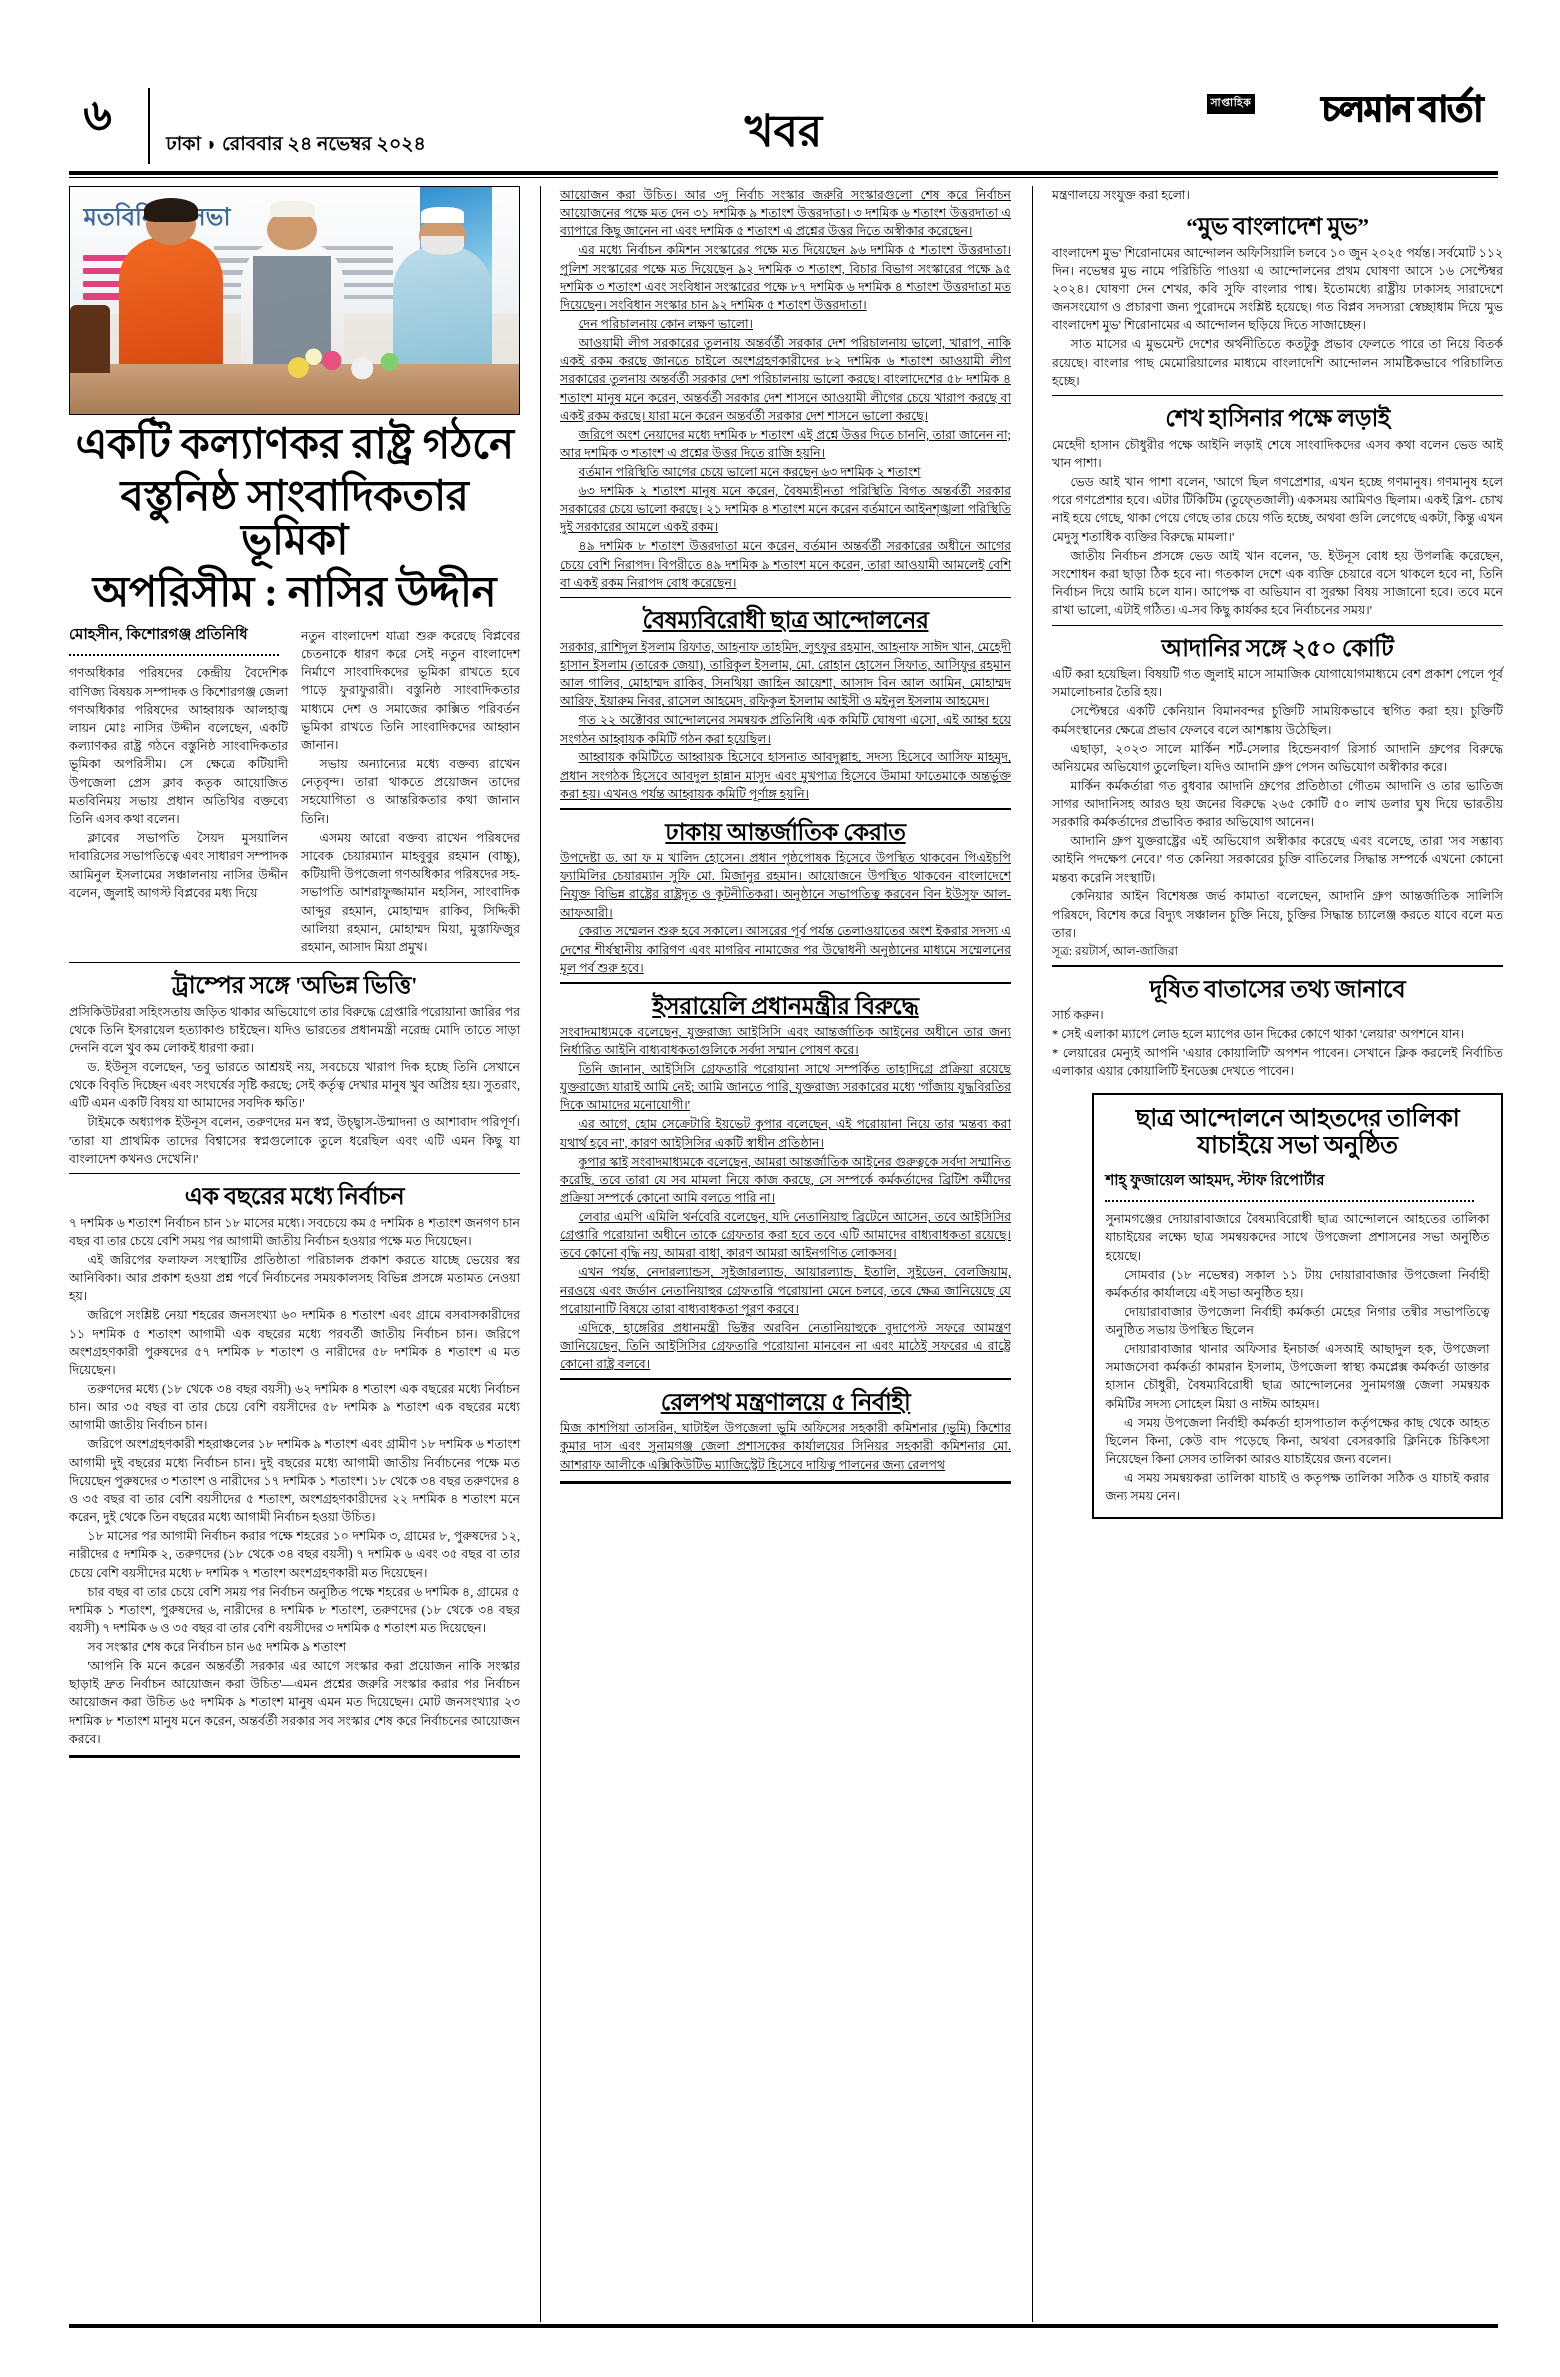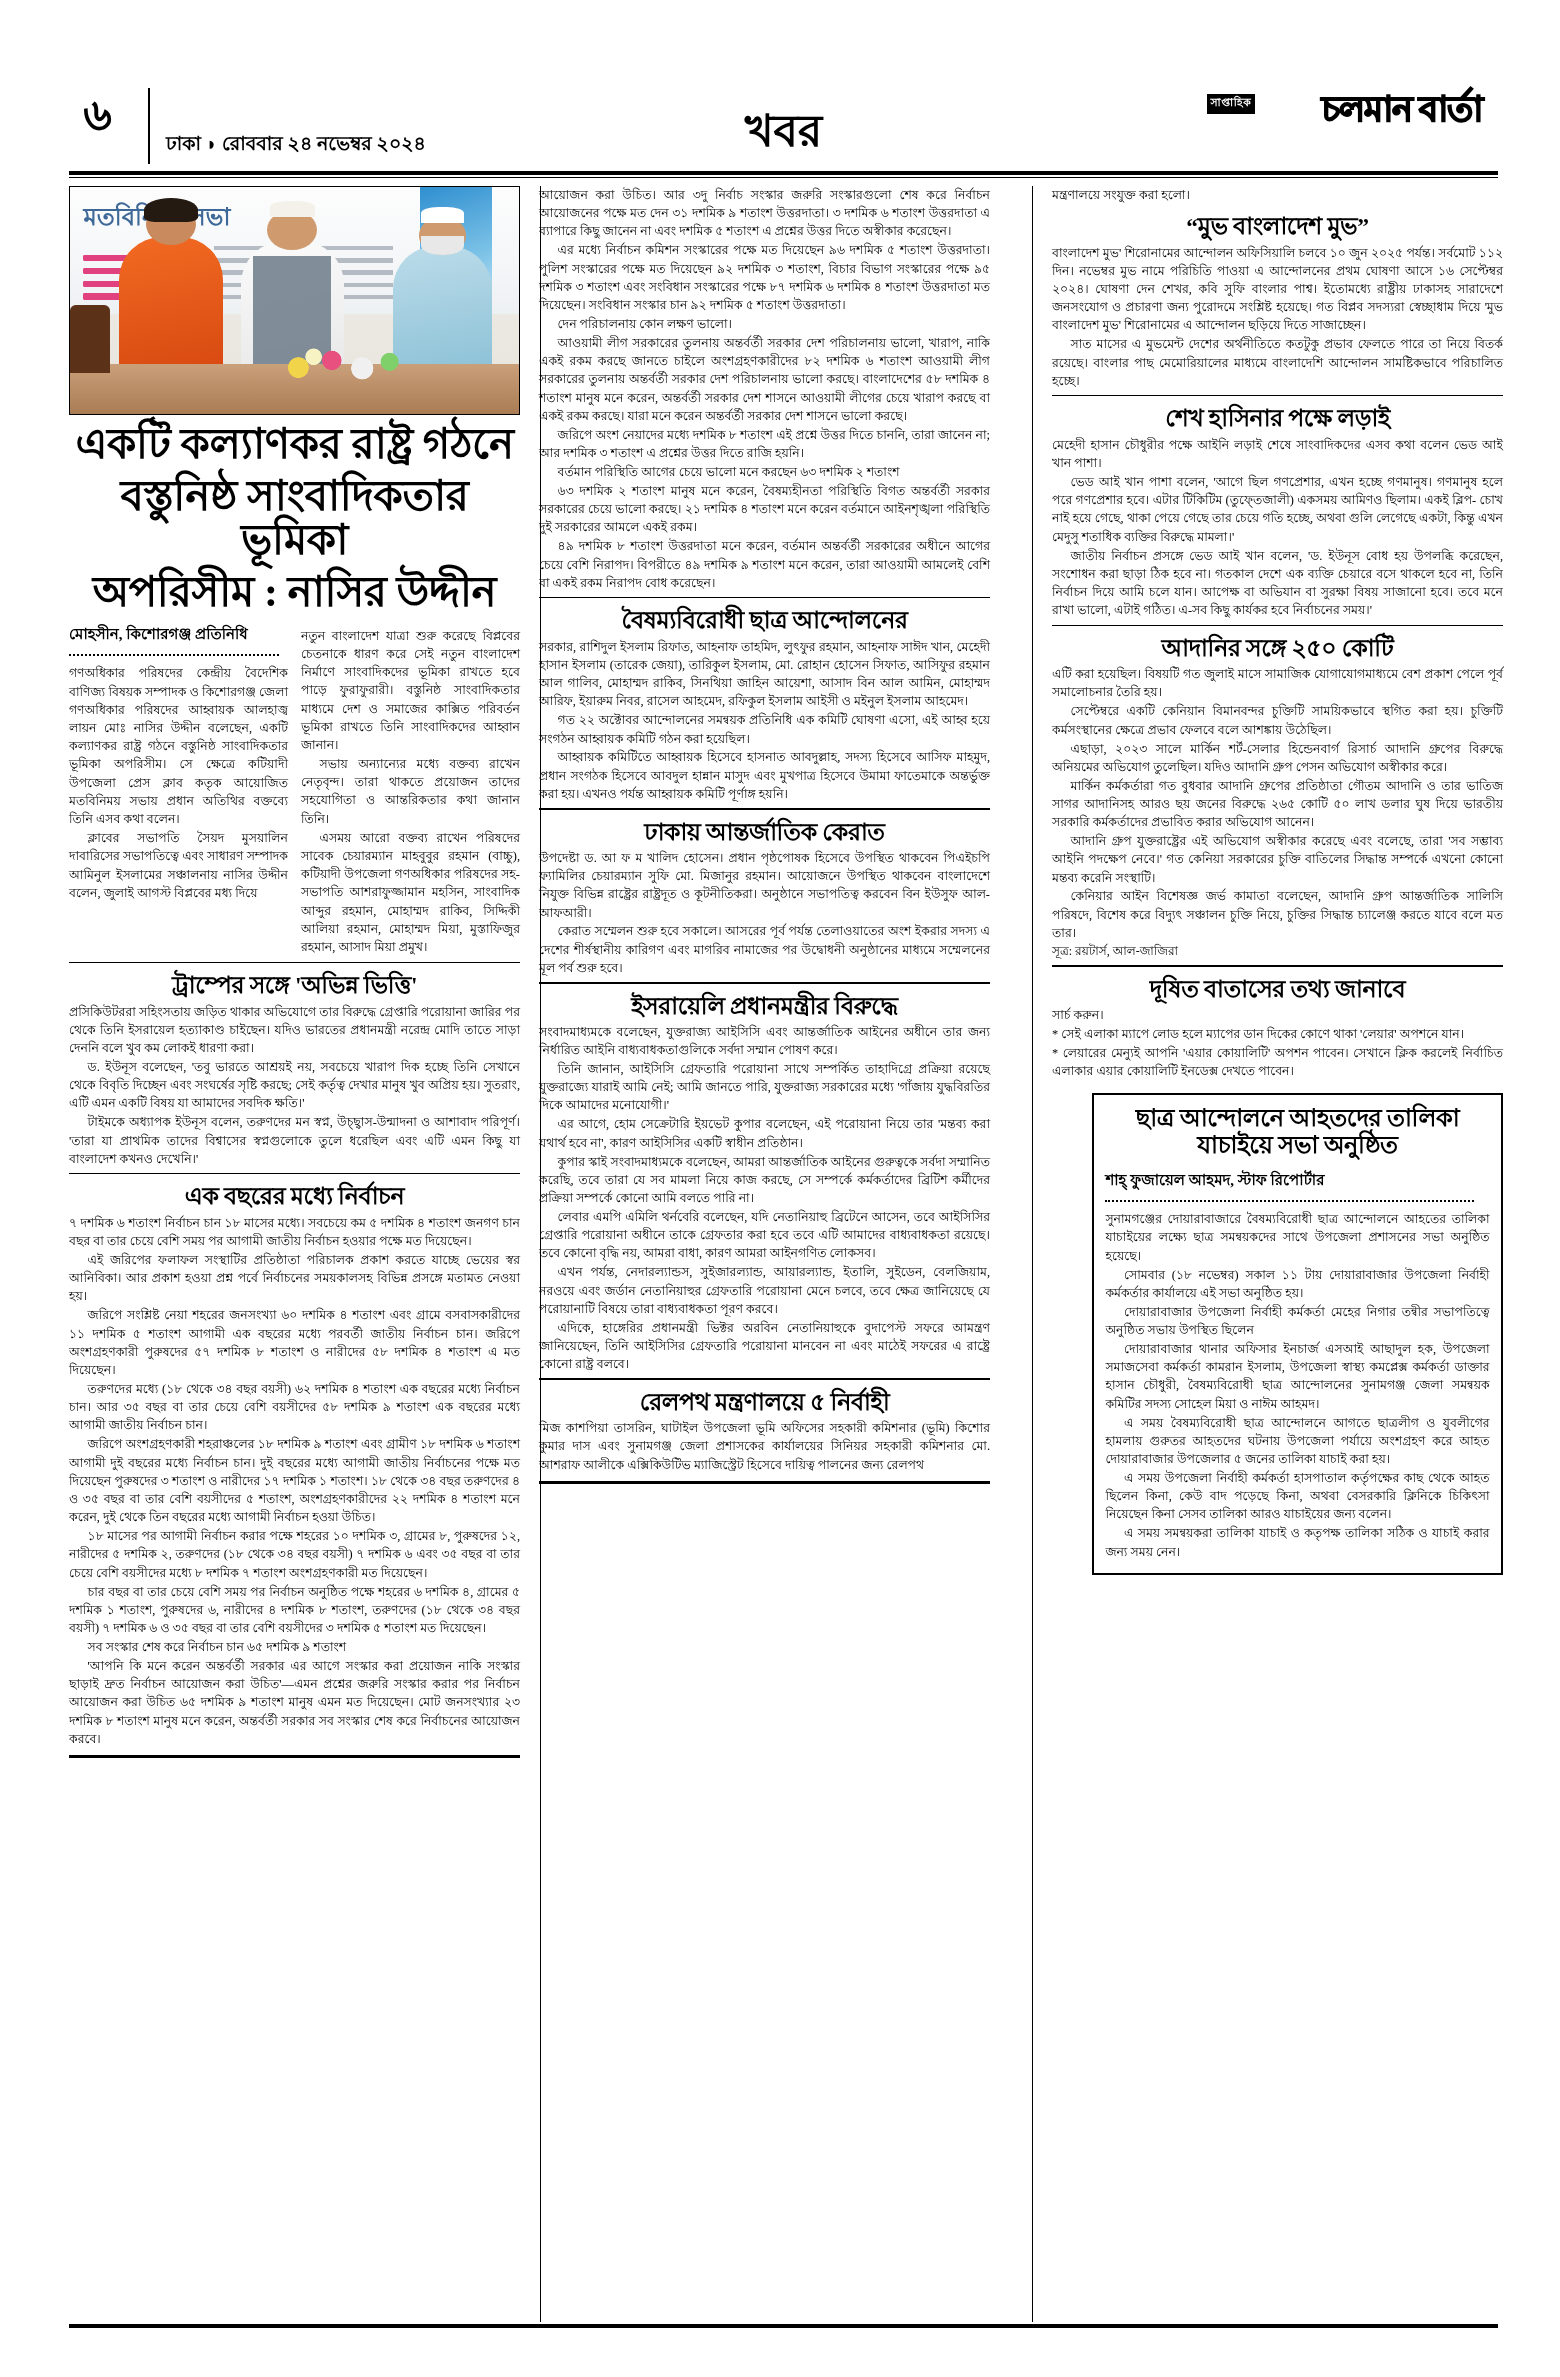--- a/index.html
+++ b/index.html
@@ -17,21 +17,21 @@
   .logo-sup{font-size:10.7px;font-weight:700;letter-spacing:0.7px;color:#000;background:#000;color:#fff;display:inline-block;padding:0.7px 3.6px;position:absolute;right:227px;top:1.4px;}
   .logo-main{font-size:35px;font-weight:700;color:#000;letter-spacing:-1.4px;line-height:1;
              -webkit-text-stroke:1.4px #000;}
   .mast-bottom{position:absolute;left:29px;top:154px;width:1429px;height:3.6px;background:#000;}
   .mast-bottom2{position:absolute;left:29px;top:160px;width:1429px;height:1.4px;background:#000;}
 
   
   .cols{position:absolute;left:29px;top:169px;width:1436px;height:2136px;}
   .col{position:absolute;top:0;width:451px;height:100%;}
   .c1{left:0;}
-  .c2{left:470px;}
+  .c2{left:491px;text-decoration:underline;}
   .c3{left:983px;}
   .vrule{position:absolute;top:0;width:1.4px;height:2136px;background:#000;}
   .vr1{left:471px;}
   .vr2{left:963px;}
 
   
   .body{font-size:12.4px;line-height:1.47;text-align:justify;color:#000;
         font-family:"Liberation Serif",serif;-webkit-hyphens:auto;hyphens:auto;}
   .body p{margin:0 0 0.7px 0;text-indent:18.6px;}
   .body p.noind{text-indent:0;}
@@ -288,21 +288,20 @@
       <div class="boxed">
         <div class="hl">ছাত্র আন্দোলনে আহতদের তালিকা</div>
         <div class="hl" style="margin-bottom:10px;">যাচাইয়ে সভা অনুষ্ঠিত</div>
         <div class="byline">শাহ্ ফুজায়েল আহমদ, স্টাফ রিপোর্টার</div>
         <div class="byline-dots"></div>
         <div class="body">
           <p class="noind">সুনামগঞ্জের দোয়ারাবাজারে বৈষম্যবিরোধী ছাত্র আন্দোলনে আহতের তালিকা যাচাইয়ের লক্ষ্যে ছাত্র সমন্বয়কদের সাথে উপজেলা প্রশাসনের সভা অনুষ্ঠিত হয়েছে।</p>
           <p>সোমবার (১৮ নভেম্বর) সকাল ১১ টায় দোয়ারাবাজার উপজেলা নির্বাহী কর্মকর্তার কার্যালয়ে এই সভা অনুষ্ঠিত হয়।</p>
           <p>দোয়ারাবাজার উপজেলা নির্বাহী কর্মকর্তা মেহের নিগার তন্বীর সভাপতিত্বে অনুষ্ঠিত সভায় উপস্থিত ছিলেন</p>
           <p>দোয়ারাবাজার থানার অফিসার ইনচার্জ এসআই আছাদুল হক, উপজেলা সমাজসেবা কর্মকর্তা কামরান ইসলাম, উপজেলা স্বাস্থ্য কমপ্লেক্স কর্মকর্তা ডাক্তার হাসান চৌধুরী, বৈষম্যবিরোধী ছাত্র আন্দোলনের সুনামগঞ্জ জেলা সমন্বয়ক কমিটির সদস্য সোহেল মিয়া ও নাঈম আহমদ।</p>
-          <p>এ সময় বৈষম্যবিরোধী ছাত্র আন্দোলনে আগতে ছাত্রলীগ ও যুবলীগের হামলায় গুরুতর আহতদের ঘটনায় উপজেলা পর্যায়ে অংশগ্রহণ করে আহত দোয়ারাবাজার উপজেলার ৫ জনের তালিকা যাচাই করা হয়।</p>
           <p>এ সময় উপজেলা নির্বাহী কর্মকর্তা হাসপাতাল কর্তৃপক্ষের কাছ থেকে আহত ছিলেন কিনা, কেউ বাদ পড়েছে কিনা, অথবা বেসরকারি ক্লিনিকে চিকিৎসা নিয়েছেন কিনা সেসব তালিকা আরও যাচাইয়ের জন্য বলেন।</p>
           <p>এ সময় সমন্বয়করা তালিকা যাচাই ও কতৃপক্ষ তালিকা সঠিক ও যাচাই করার জন্য সময় নেন।</p>
         </div>
       </div>
     </div>
 
   </div>
   <div class="botline"></div>
  </div>
 </div>

